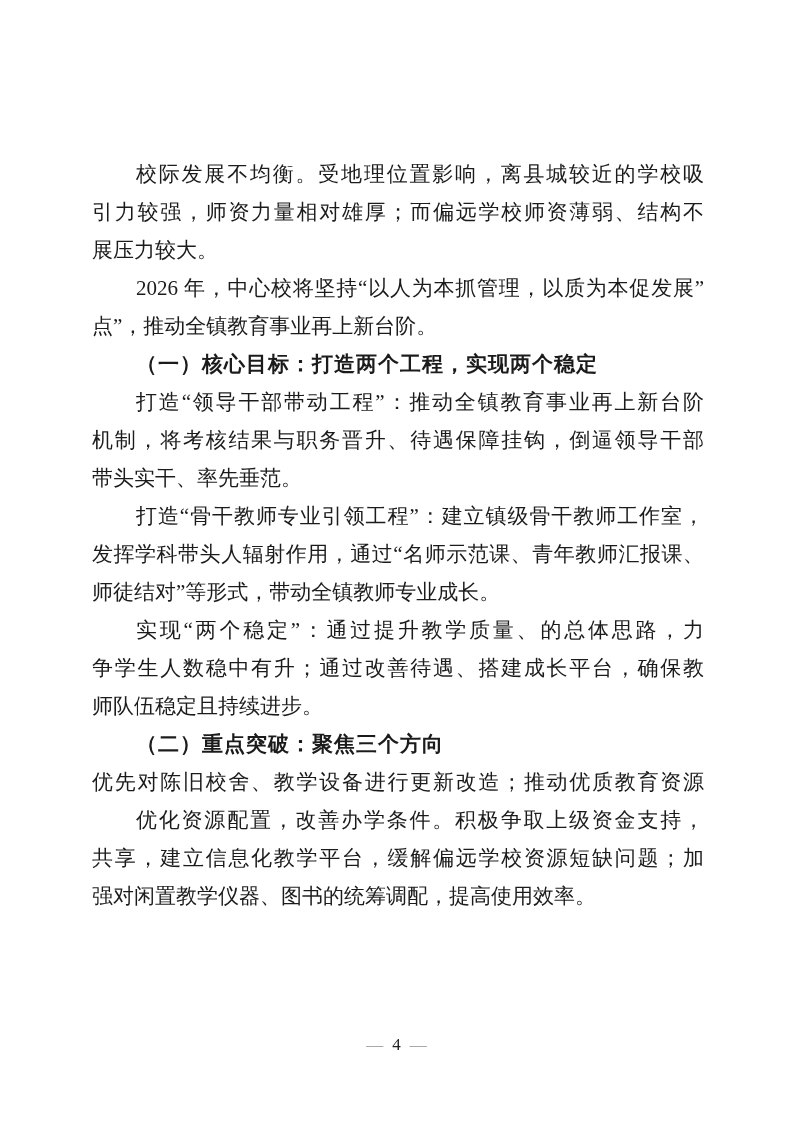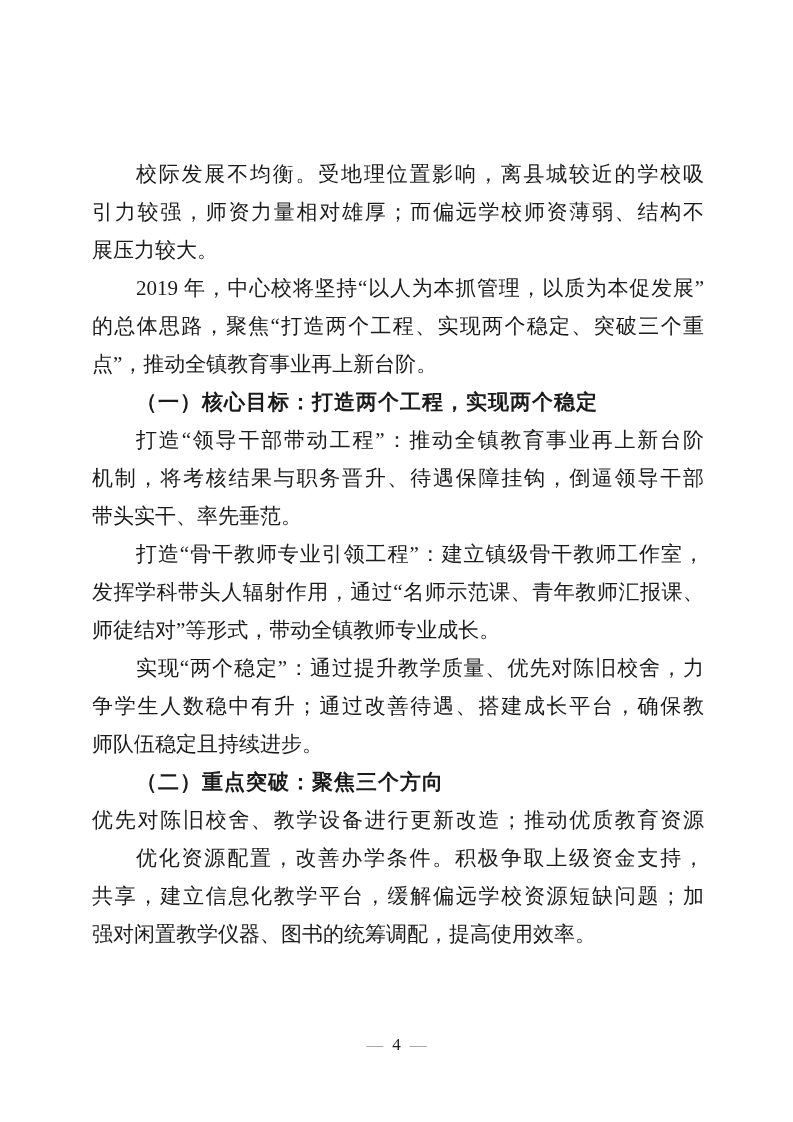--- a/index.html
+++ b/index.html
@@ -65,31 +65,30 @@
 </style>
 </head>
 <body>
 
 <div class="page">
 
   <main class="text-block" id="doc-body">
       <div class="line indent full">校际发展不均衡。受地理位置影响，离县城较近的学校吸</div>
       <div class="line full">引力较强，师资力量相对雄厚；而偏远学校师资薄弱、结构不</div>
       <div class="line">展压力较大。</div>
-      <div class="line indent full">2019 年，中心校将坚持“以人为本抓管理，以质为本促发展”</div>
-      <div class="line full">的总体思路，聚焦“打造两个工程、实现两个稳定、突破三个重</div>
+      <div class="line indent full">2026 年，中心校将坚持“以人为本抓管理，以质为本促发展”</div>
       <div class="line">点”，推动全镇教育事业再上新台阶。</div>
       <div class="line indent bold">（一）核心目标：打造两个工程，实现两个稳定</div>
       <div class="line indent full">打造“领导干部带动工程”：推动全镇教育事业再上新台阶</div>
       <div class="line full">机制，将考核结果与职务晋升、待遇保障挂钩，倒逼领导干部</div>
       <div class="line">带头实干、率先垂范。</div>
       <div class="line indent full">打造“骨干教师专业引领工程”：建立镇级骨干教师工作室，</div>
       <div class="line full">发挥学科带头人辐射作用，通过“名师示范课、青年教师汇报课、</div>
       <div class="line">师徒结对”等形式，带动全镇教师专业成长。</div>
-      <div class="line indent full">实现“两个稳定”：通过提升教学质量、优先对陈旧校舍，力</div>
+      <div class="line indent full">实现“两个稳定”：通过提升教学质量、的总体思路，力</div>
       <div class="line full">争学生人数稳中有升；通过改善待遇、搭建成长平台，确保教</div>
       <div class="line">师队伍稳定且持续进步。</div>
       <div class="line indent bold">（二）重点突破：聚焦三个方向</div>
       <div class="line full">优先对陈旧校舍、教学设备进行更新改造；推动优质教育资源</div>
       <div class="line indent full">优化资源配置，改善办学条件。积极争取上级资金支持，</div>
       <div class="line full">共享，建立信息化教学平台，缓解偏远学校资源短缺问题；加</div>
       <div class="line">强对闲置教学仪器、图书的统筹调配，提高使用效率。</div>
     </main>
 
   <footer class="page-footer">

